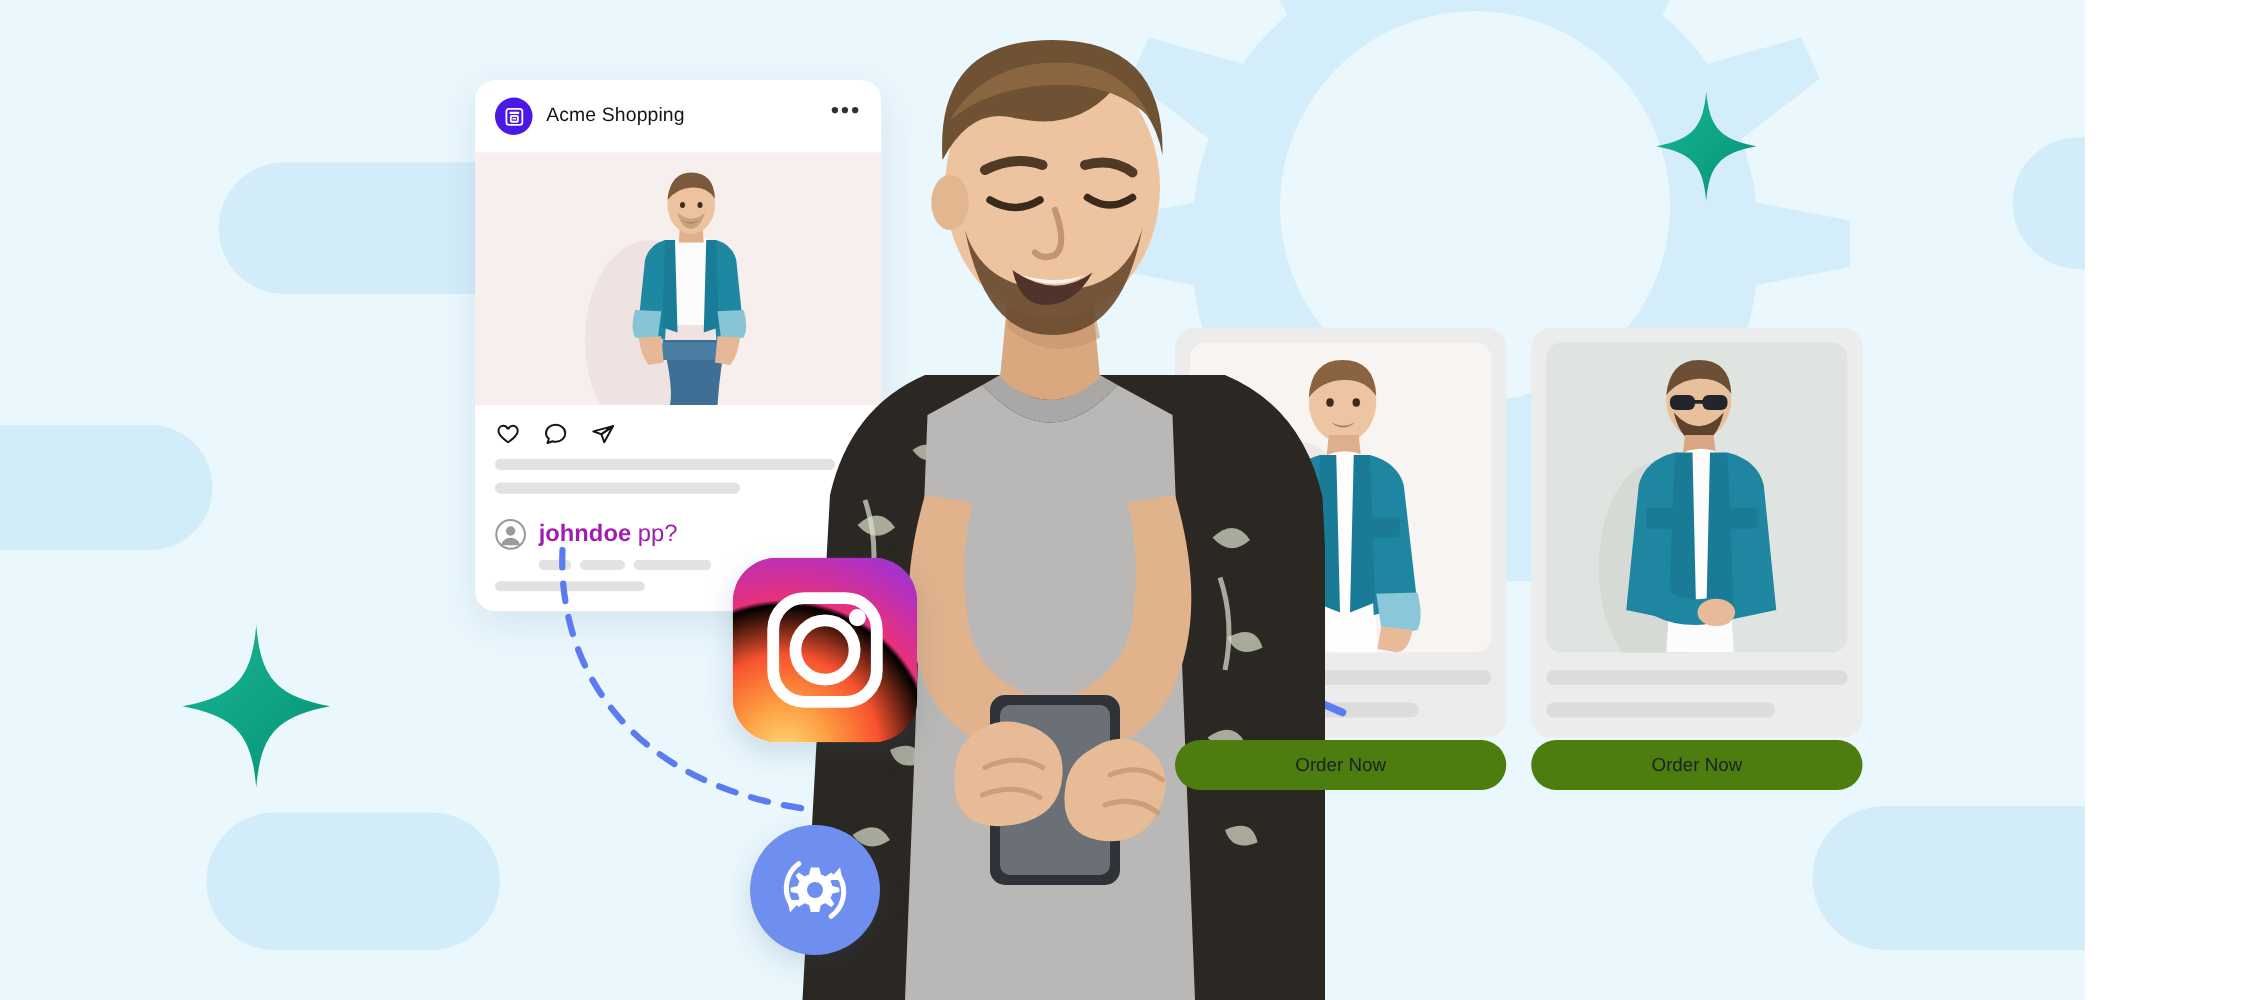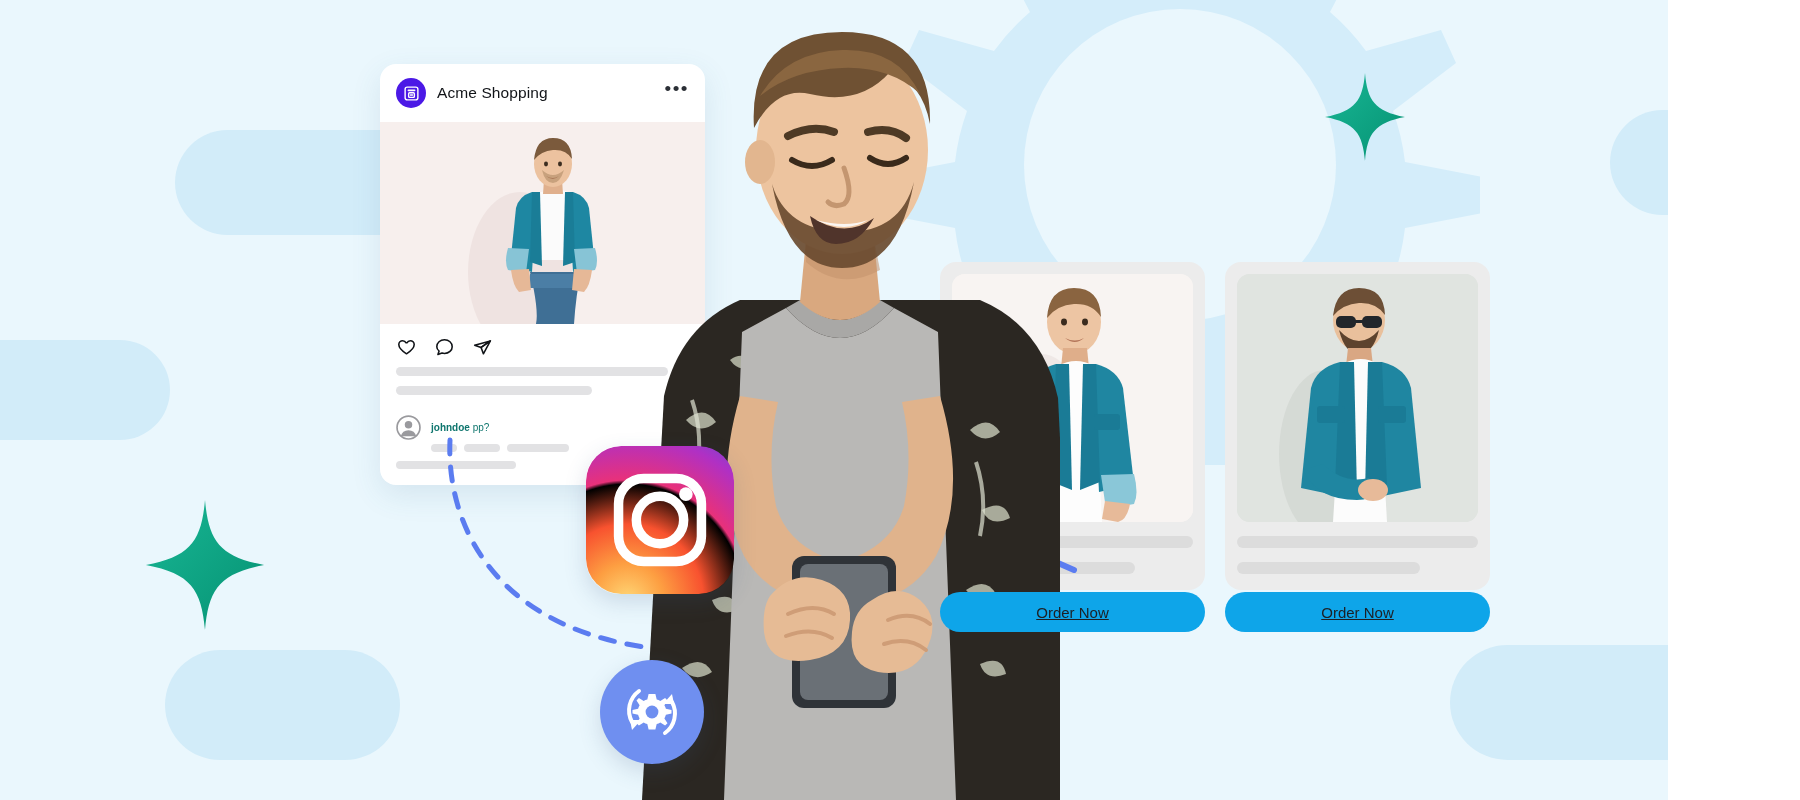--- a/index.html
+++ b/index.html
@@ -120,21 +120,21 @@
   .skel.w2 { width: 196px; }
 
   .comment-row {
     display: flex;
     align-items: flex-start;
     padding: 10px 16px 0 16px;
   }
   .comment-avatar { width: 25px; height: 25px; flex: 0 0 auto; }
   .comment-avatar svg { display: block; width: 100%; height: 100%; }
   .comment-body { margin-left: 10px; padding-top: 2px; flex: 1; }
-  .comment-text { font-size: 10px; color: #0f766e; white-space: nowrap; }
+  .comment-text { font-size: 19px; color: #a21caf; white-space: nowrap; }
   .comment-text b { font-weight: 700; }
   .comment-text span { font-weight: 400; }
   .comment-skels { display: flex; gap: 7px; margin-top: 9px; }
   .csk { height: 8px; background: #e2e2e4; border-radius: 999px; }
   .csk.a { width: 26px; } .csk.b { width: 36px; } .csk.c { width: 62px; }
   .comment-foot { height: 8px; width: 120px; background:#e2e2e4; border-radius:999px; margin: 9px 0 16px 16px; }
 
   
   .hero {
     position: absolute;
@@ -169,29 +169,28 @@
   .prod-photo svg { position:absolute; inset:0; width:100%; height:100%; }
 
   .pskel { background:#dcdcdc; border-radius:999px; height: 12px; margin-top: 14px; }
   .pskel.l { width: 100%; }
   .pskel.s { width: 76%; }
 
   .order-btn {
     position: absolute;
     width: 265px;
     height: 40px;
-    background: #0ea5e9;
+    background: #4d7c0f;
     border: none;
     border-radius: 999px;
     font-family: "Liberation Sans", sans-serif;
     font-size: 15px;
     color: #1d2025;
     cursor: pointer;
     z-index: 9;
-    text-decoration: underline;
   }
   .order-btn.b1 { left: 940px;  top: 592px; }
   .order-btn.b2 { left: 1225px; top: 592px; }
 
   
   .arrow-svg {
     position: absolute;
     left: 440px;
     top: 440px;
     width: 760px;

